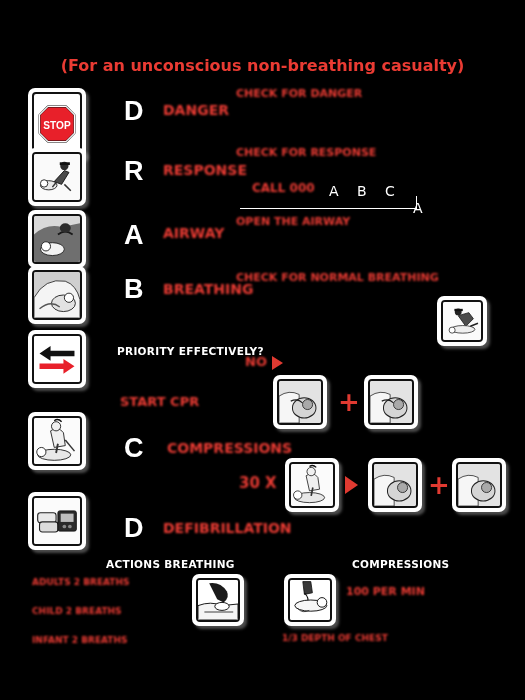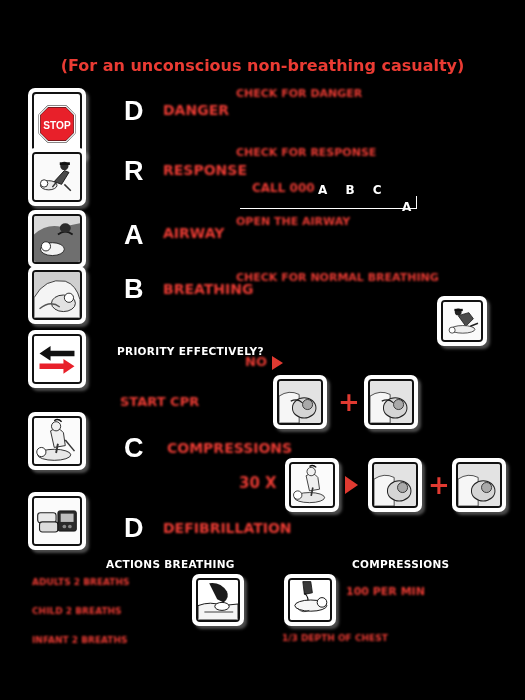--- a/index.html
+++ b/index.html
@@ -77,25 +77,26 @@
     color: #ffffff;
     font-weight: bold;
     font-family: "DejaVu Sans", sans-serif;
     font-size: 10.5px;
     letter-spacing: 0.3px;
     white-space: nowrap;
   }
   .abc {
     position: absolute;
     color: #ffffff;
-    font-weight: bold;
-    font-family: "DejaVu Sans", sans-serif;
-    font-size: 12px;
+    font-weight: normal;
+    font-family: "DejaVu Sans", sans-serif;
+    font-size: 14px;
     letter-spacing: 7px;
     white-space: nowrap;
+    margin-left: 11px;
   }
 
   
   .hline { position: absolute; background: #ffffff; height: 1px; }
   .vline { position: absolute; background: #ffffff; width: 1px; }
 
   
   .plus-glyph {
     position: absolute;
     color: #e03a31;

